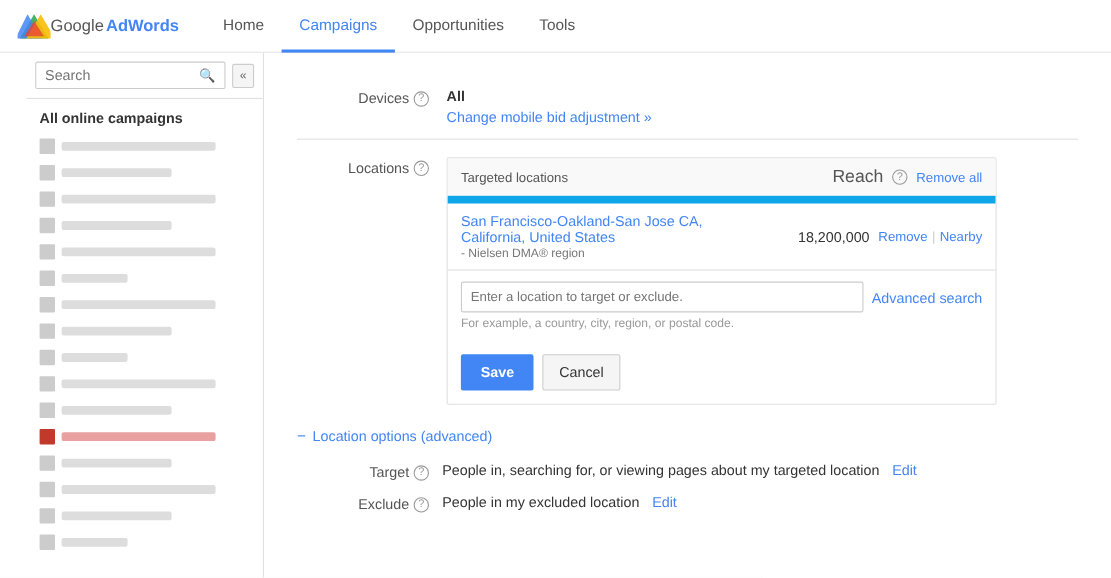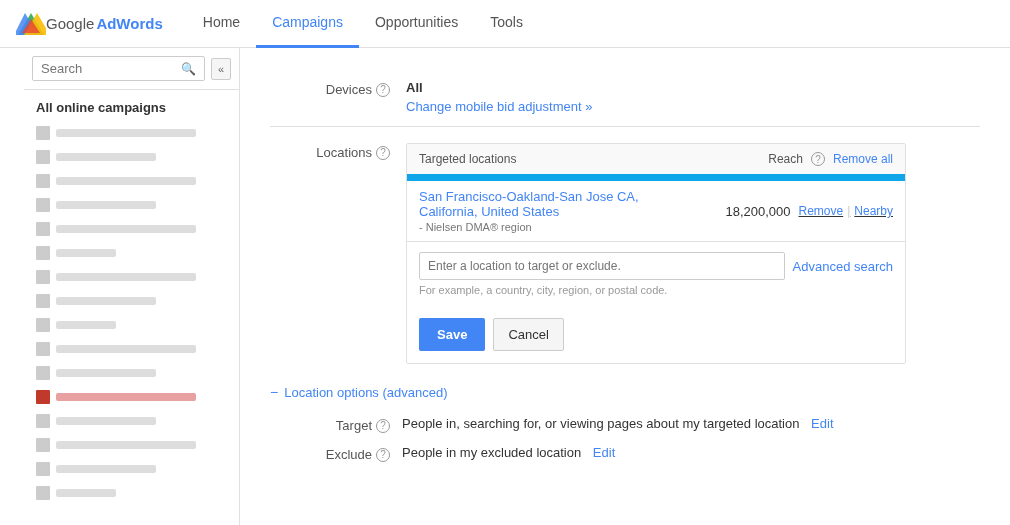--- a/index.html
+++ b/index.html
@@ -167,34 +167,34 @@
     .locations-table-header {
       display: flex;
       justify-content: space-between;
       align-items: center;
       padding: 8px 12px;
       border-bottom: 7px solid #0ea5e9;
       background: #f9f9f9;
     }
     .locations-table-header-left { font-size: 12px; color: #555; }
     .locations-table-header-right { display: flex; align-items: center; gap: 8px; }
-    .reach-label { font-size: 12px; color: #555; }
+    .reach-label { font-size: 16px; color: #555; }
     .remove-all-link { font-size: 12px; color: #4285f4; cursor: pointer; }
     .location-row {
       display: flex;
       align-items: center;
       padding: 8px 12px;
       border-bottom: 1px solid #e0e0e0;
       gap: 8px;
     }
     .location-name { flex: 1; }
     .location-link { color: #4285f4; font-size: 13px; cursor: pointer; }
     .location-subtitle { font-size: 11px; color: #777; margin-top: 2px; }
     .location-reach { font-size: 13px; color: #333; width: 90px; text-align: right; flex-shrink: 0; }
-    .location-actions { display: flex; gap: 4px; align-items: flex-end; flex-shrink: 0; text-decoration: underline; }
+    .location-actions { display: flex; gap: 4px; align-items: flex-end; flex-shrink: 0; }
     .location-action-link { font-size: 12px; color: #4285f4; cursor: pointer; }
     .location-action-sep { color: #ccc; font-size: 12px; }
 
     
     .location-search-area { padding: 10px 12px 4px; }
     .location-search-row { display: flex; align-items: center; gap: 8px; }
     .location-search-input {
       flex: 1;
       border: 1px solid #ccc;
       border-radius: 2px;

